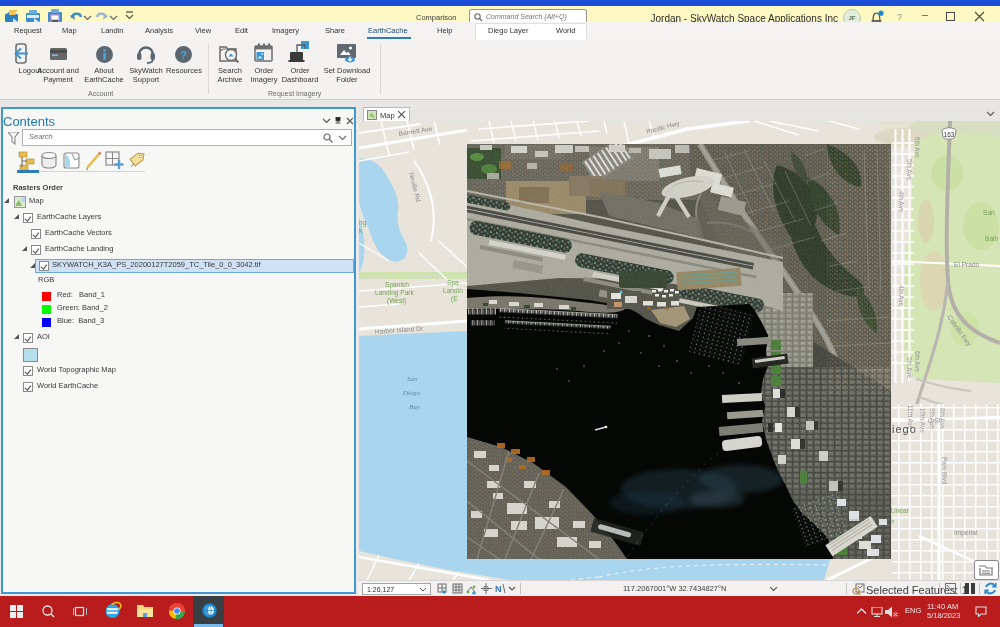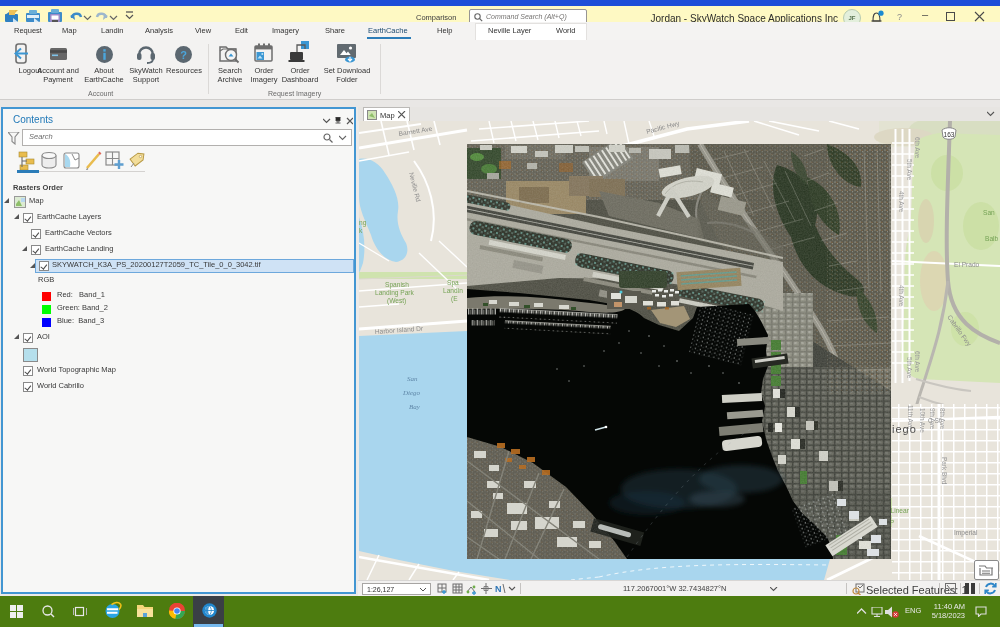--- a/index.html
+++ b/index.html
@@ -22,21 +22,21 @@
 .chk{position:absolute;width:8px;height:8px;background:#fff;border:1px solid #8a8a8a}
 .chk:after{content:"";position:absolute;left:2px;top:0.5px;width:2.6px;height:4.6px;border:solid #4a4a4a;border-width:0 1.3px 1.3px 0;transform:rotate(38deg)}
 .tri{position:absolute;width:0;height:0;border-left:5px solid transparent;border-bottom:5px solid #555}
 
 #maptabs{left:358px;top:107px;width:642px;height:14px;background:#e7e5e2}
 #maptab{position:absolute;left:5px;top:0px;width:47px;height:14px;background:#fff;border:1px solid #bbb9b6;border-bottom:none;box-sizing:border-box}
 #mapwrap{left:359px;top:121px;width:641px;height:459px;overflow:hidden}
 
 #statusbar{left:358px;top:580px;width:642px;height:16px;background:#f2f1f0;border-top:1px solid #d8d6d4;font-size:7.5px;color:#444}
 
-#taskbar{left:0;top:596px;width:1000px;height:31px;background:#4d7c0f}
+#taskbar{left:0;top:596px;width:1000px;height:31px;background:#b91c1c}
 </style>
 </head>
 <body>
 
 <div class="abs" id="titlebar">
   <svg class="abs" style="left:4px;top:3px" width="130" height="16" viewBox="0 0 130 16">
 
     <g>
         <rect x="1" y="5" width="13" height="8" rx="1" fill="#2e7fc2"></rect>
         <path d="M1 6 l4 -3 h4 v3 z" fill="#2e7fc2"></path>
@@ -110,21 +110,21 @@
   <div class="rtab" style="left:101px">Landin</div>
   <div class="rtab" style="left:145px">Analysis</div>
   <div class="rtab" style="left:195px">View</div>
   <div class="rtab" style="left:235px">Edit</div>
   <div class="rtab" style="left:272px">Imagery</div>
   <div class="rtab" style="left:325px">Share</div>
   <div class="rtab" style="left:368px;color:#19486f">EarthCache</div>
   <div class="abs" style="left:367px;top:15px;width:44px;height:1.6px;background:#2b7cb8"></div>
   <div class="rtab" style="left:437px">Help</div>
   <div class="abs" style="left:475px;top:1px;width:110px;height:17px;background:#fff;border:1px solid #e3e1df"></div>
-  <div class="rtab" style="left:488px">Neville Layer</div>
+  <div class="rtab" style="left:488px">Diego Layer</div>
   <div class="rtab" style="left:556px">World</div>
 </div>
 
 <div class="abs" id="ribbon">
 
   <svg class="abs" style="left:12px;top:3px" width="18" height="21" viewBox="0 0 18 21">
     <rect x="4" y="1" width="10" height="19" rx="2.5" fill="none" stroke="#717171" stroke-width="1.6"></rect>
     <path d="M16 10.5 H5" stroke="#3b97d3" stroke-width="2"></path>
       <path d="M9 5.5 l-5.5 5 5.5 5" fill="none" stroke="#3b97d3" stroke-width="2"></path>
   </svg>
@@ -199,21 +199,21 @@
   </svg>
   <div class="rbtn" style="left:316px;top:27px;width:62px">Set Download<br>Folder</div>
 
   <div class="rdiv" style="left:380px"></div>
   <div class="rgl" style="left:88px">Account</div>
   <div class="rgl" style="left:268px">Request Imagery</div>
 </div>
 <div class="abs" id="gapstrip"></div>
 
 <div class="abs" id="contents">
-  <div class="tx" style="left:10px;top:5px;font-size:10px;color:#2179b8">Contents</div>
+  <div class="tx" style="left:0;top:5px;font-size:13px;color:#2179b8">Contents</div>
   <svg class="abs" style="left:320px;top:8px" width="30" height="9" viewBox="0 0 30 9">
     <path d="M0 2 l3.5 3.5 L7 2" fill="none" stroke="#555" stroke-width="1.2"></path>
     <path d="M15 0 v6 m-2.5 -6 h5 m-4.5 0 v4 h4 v-4 m-4.5 6 h5" stroke="#555" stroke-width="1"></path>
     <path d="M24 1 l6 6 m0 -6 l-6 6" stroke="#555" stroke-width="1.2"></path>
   </svg>
 
   <svg class="abs" style="left:5px;top:23px" width="12" height="13" viewBox="0 0 12 13">
       <path d="M0 0 h11 l-4 5 v7 l-3 -2.5 v-4.5 z" fill="none" stroke="#8a8a8a" stroke-width="1.1"></path>
     </svg>
   <div class="abs" style="left:19px;top:20px;width:330px;height:17px;background:#fff;border:1px solid #b2b0ae;box-sizing:border-box">
@@ -305,21 +305,21 @@
   <div class="ctxt" style="left:56px;top:209px">Blue:&nbsp;&nbsp;Band_3</div>
 
   <div class="tri" style="left:13px;top:227px"></div>
   <div class="chk" style="left:22px;top:226px"></div>
   <div class="ctxt" style="left:36px;top:225px">AOI</div>
   <div class="abs" style="left:22px;top:241px;width:13px;height:12px;background:#b5dfec;border:1px solid #8a8a8a"></div>
 
   <div class="chk" style="left:22px;top:259px"></div>
   <div class="ctxt" style="left:36px;top:258px">World Topographic Map</div>
   <div class="chk" style="left:22px;top:275px"></div>
-  <div class="ctxt" style="left:36px;top:274px">World Cabrillo</div>
+  <div class="ctxt" style="left:36px;top:274px">World EarthCache</div>
 </div>
 
 <div class="abs" id="maptabs">
   <div id="maptab">
     <svg style="position:absolute;left:3px;top:2px" width="10" height="10">
         <rect x="0.5" y="0.5" width="9" height="9" fill="#cfe3b4" stroke="#8a8a8a"></rect>
         <path d="M2 6 l3 -3 3 5" fill="#8fbf6a"></path>
       </svg>
     <span style="position:absolute;left:16px;top:3px;font-size:7.5px;color:#333">Map</span>
     <svg style="position:absolute;right:3px;top:3px" width="8" height="8">
@@ -919,17 +919,17 @@
   <svg class="abs" style="left:871px;top:11px" width="12" height="10" viewBox="0 0 12 10">
       <rect x="1" y="0" width="10" height="7" fill="none" stroke="#dedede" stroke-width="1.1"></rect>
       <path d="M3 9.5 h6 M6 7 v2.5" stroke="#dedede" stroke-width="1.1"></path>
     </svg>
   <svg class="abs" style="left:885px;top:10px" width="14" height="12" viewBox="0 0 14 12">
       <path d="M0 4 h3 l4 -3.5 v11 L3 8 H0 z" fill="#dedede"></path>
       <circle cx="10.5" cy="8.5" r="3.2" fill="#d23c3c"></circle>
       <path d="M9.2 7.2 l2.6 2.6 m0 -2.6 l-2.6 2.6" stroke="#fff" stroke-width=".9"></path>
     </svg>
   <div class="tx" style="left:905px;top:10px;font-size:7.5px;color:#e8e8e8">ENG</div>
-  <div class="tx" style="left:927px;top:6px;font-size:7.5px;color:#e8e8e8;text-align:right;width:38px;line-height:9px">11:40 AM<br>5/18/2023</div>
+  <div class="tx" style="left:927px;top:6px;font-size:7.5px;color:#e8e8e8;width:38px;line-height:9px">11:40 AM<br>5/18/2023</div>
   <svg class="abs" style="left:975px;top:10px" width="12" height="11" viewBox="0 0 12 11">
       <path d="M1 1 h10 v7 h-5 l-2.5 2.5 V8 H1 z" fill="none" stroke="#dedede" stroke-width="1.1"></path>
     </svg>
 </div>
 
 </body></html>

